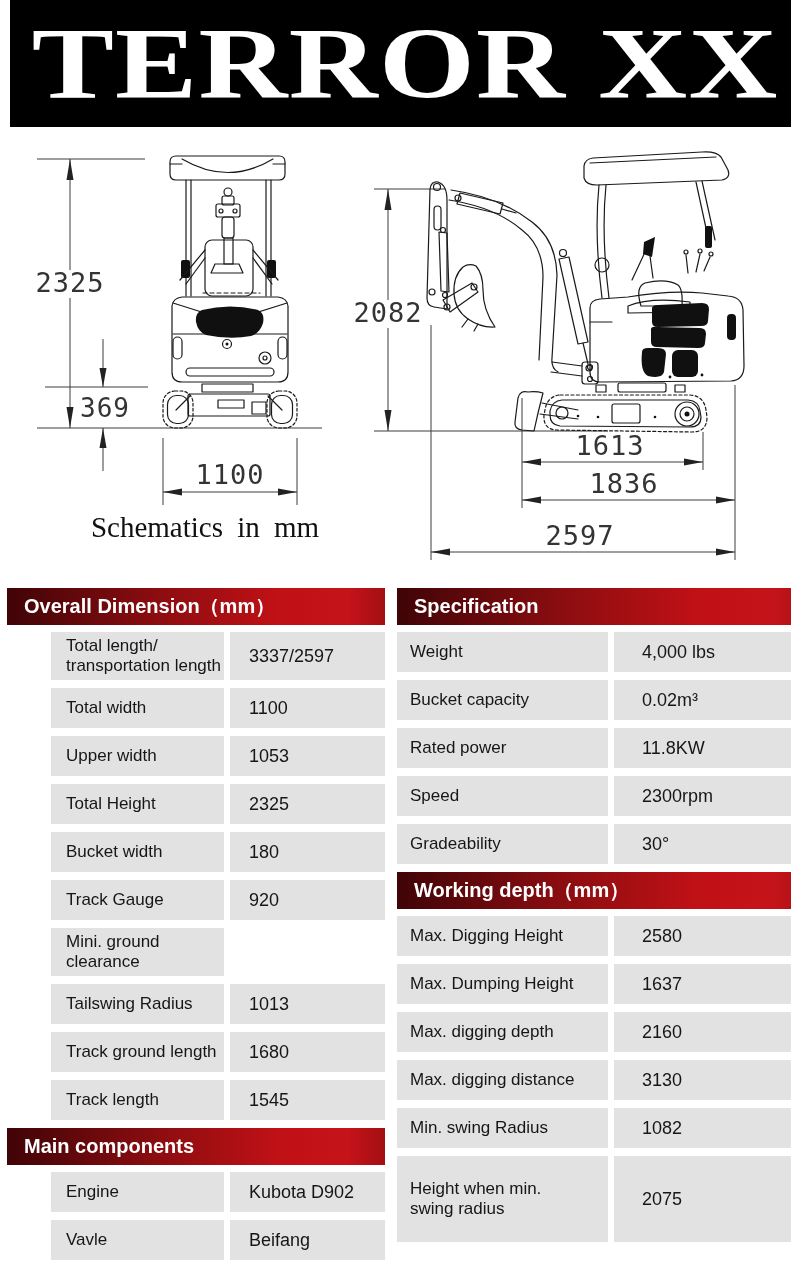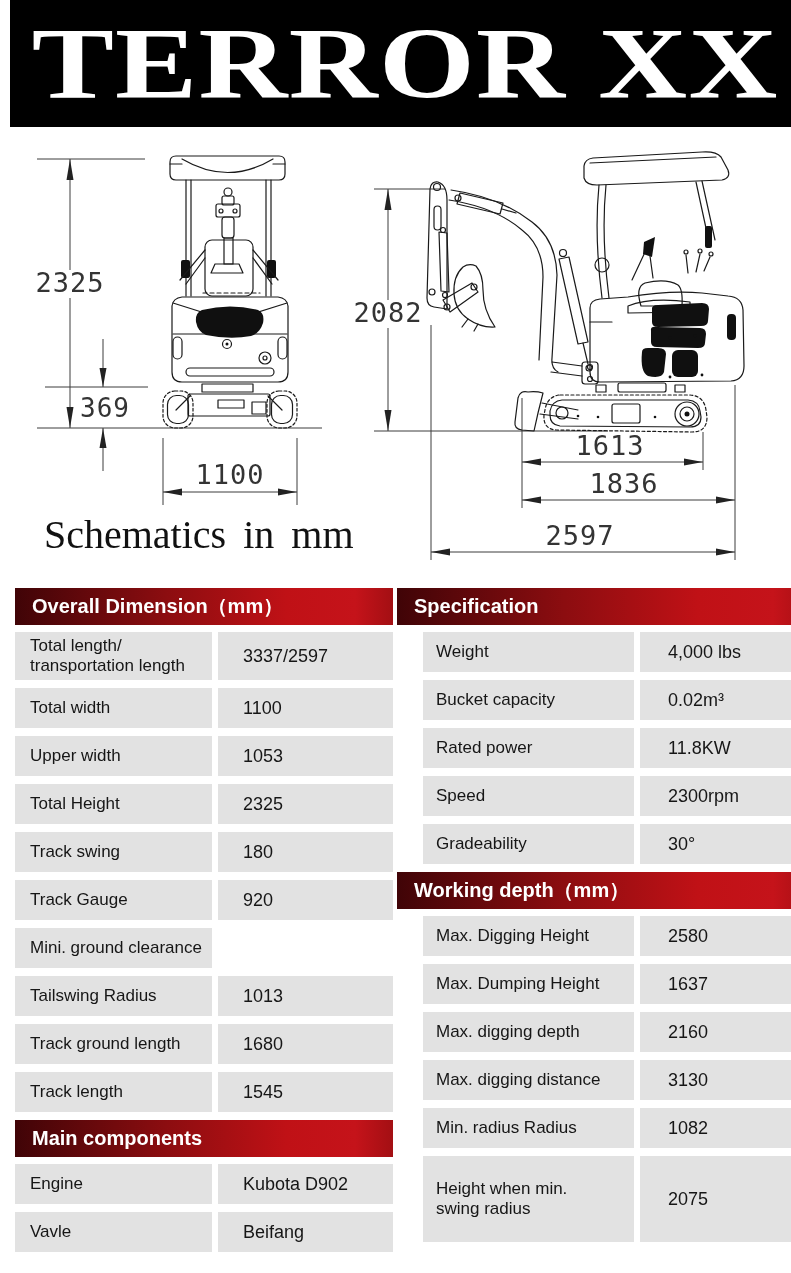--- a/index.html
+++ b/index.html
@@ -16,37 +16,37 @@
   
   .schem-svg{position:absolute;}
   #front-svg{left:20px;top:140px;}
   #side-svg{left:350px;top:140px;}
   svg .draw{stroke:#1a1a1a;fill:none;stroke-width:1.2;stroke-linecap:round;stroke-linejoin:round;}
   svg .dim{stroke:#3d3d3d;fill:none;stroke-width:1;}
   svg .arr{fill:#222;stroke:none;}
   svg .dk{fill:#101010;stroke:none;}
   svg .wh{fill:#fff;stroke:none;}
   svg text{font-family:"DejaVu Sans Mono",monospace;fill:#343434;letter-spacing:1px;}
-  .caption{position:absolute;left:44px;top:511px;width:290px;text-align:center;
-           font-family:"Liberation Serif",serif;font-size:40px;color:#111;word-spacing:7px;white-space:nowrap;}
+  .caption{position:absolute;left:60px;top:511px;width:290px;text-align:center;
+           font-family:"Liberation Serif",serif;font-size:29px;color:#111;word-spacing:7px;white-space:nowrap;}
 
   
   .col{position:absolute;top:588px;}
-  .col-left{left:15px;width:378px;}
+  .col-left{left:7px;width:378px;}
   .col-right{left:397px;width:418px;}
   .t-header{height:37px;margin-bottom:7px;display:flex;align-items:center;
             padding-left:17px;box-sizing:border-box;color:#fff;font-size:20px;font-weight:700;
             background:linear-gradient(90deg,#400407 0%,#8c0d10 40%,#c01116 72%,#c5131a 90%,#a30f13 100%);}
   .row{display:flex;margin-bottom:8px;}
   .cell{background:#e2e2e2;display:flex;align-items:center;box-sizing:border-box;min-height:40px;}
   .lbl{font-size:17px;color:#161616;white-space:pre-line;line-height:1.18;}
   .val{flex:1;margin-left:6px;font-size:18px;color:#161616;}
-  .col-left  .lbl{width:197px;padding:4px 2px 4px 15px;}
-  .col-left  .val{padding-left:25px;}
-  .col-right .lbl{width:211px;padding:4px 2px 4px 13px;margin-left:26px;}
+  .col-left  .lbl{width:173px;padding:4px 2px 4px 15px;margin-left:44px;}
+  .col-left  .val{padding-left:19px;}
+  .col-right .lbl{width:211px;padding:4px 2px 4px 13px;}
   .col-right .val{padding-left:28px;}
   .row.tall .cell{min-height:46px;}
   .row.xtall .cell{min-height:86px;}
 </style>
 </head>
 <body>
 
 <div class="banner">
   <h1>TERROR XX</h1>
 </div>
@@ -259,21 +259,21 @@
   </div>
   <div class="row">
     <div class="cell lbl">Upper width</div>
     <div class="cell val">1053</div>
   </div>
   <div class="row">
     <div class="cell lbl">Total Height</div>
     <div class="cell val">2325</div>
   </div>
   <div class="row">
-    <div class="cell lbl">Track swing</div>
+    <div class="cell lbl">Bucket width</div>
     <div class="cell val">180</div>
   </div>
   <div class="row">
     <div class="cell lbl">Track Gauge</div>
     <div class="cell val">920</div>
   </div>
   <div class="row">
     <div class="cell lbl">Mini. ground clearance</div>
   </div>
   <div class="row">
@@ -335,21 +335,21 @@
   </div>
   <div class="row">
     <div class="cell lbl">Max. digging depth</div>
     <div class="cell val">2160</div>
   </div>
   <div class="row">
     <div class="cell lbl">Max. digging distance</div>
     <div class="cell val">3130</div>
   </div>
   <div class="row">
-    <div class="cell lbl">Min. radius Radius</div>
+    <div class="cell lbl">Min. swing Radius</div>
     <div class="cell val">1082</div>
   </div>
   <div class="row xtall">
     <div class="cell lbl">Height when min.
  swing radius</div>
     <div class="cell val">2075</div>
   </div>
 </div>
 
 </body></html>

